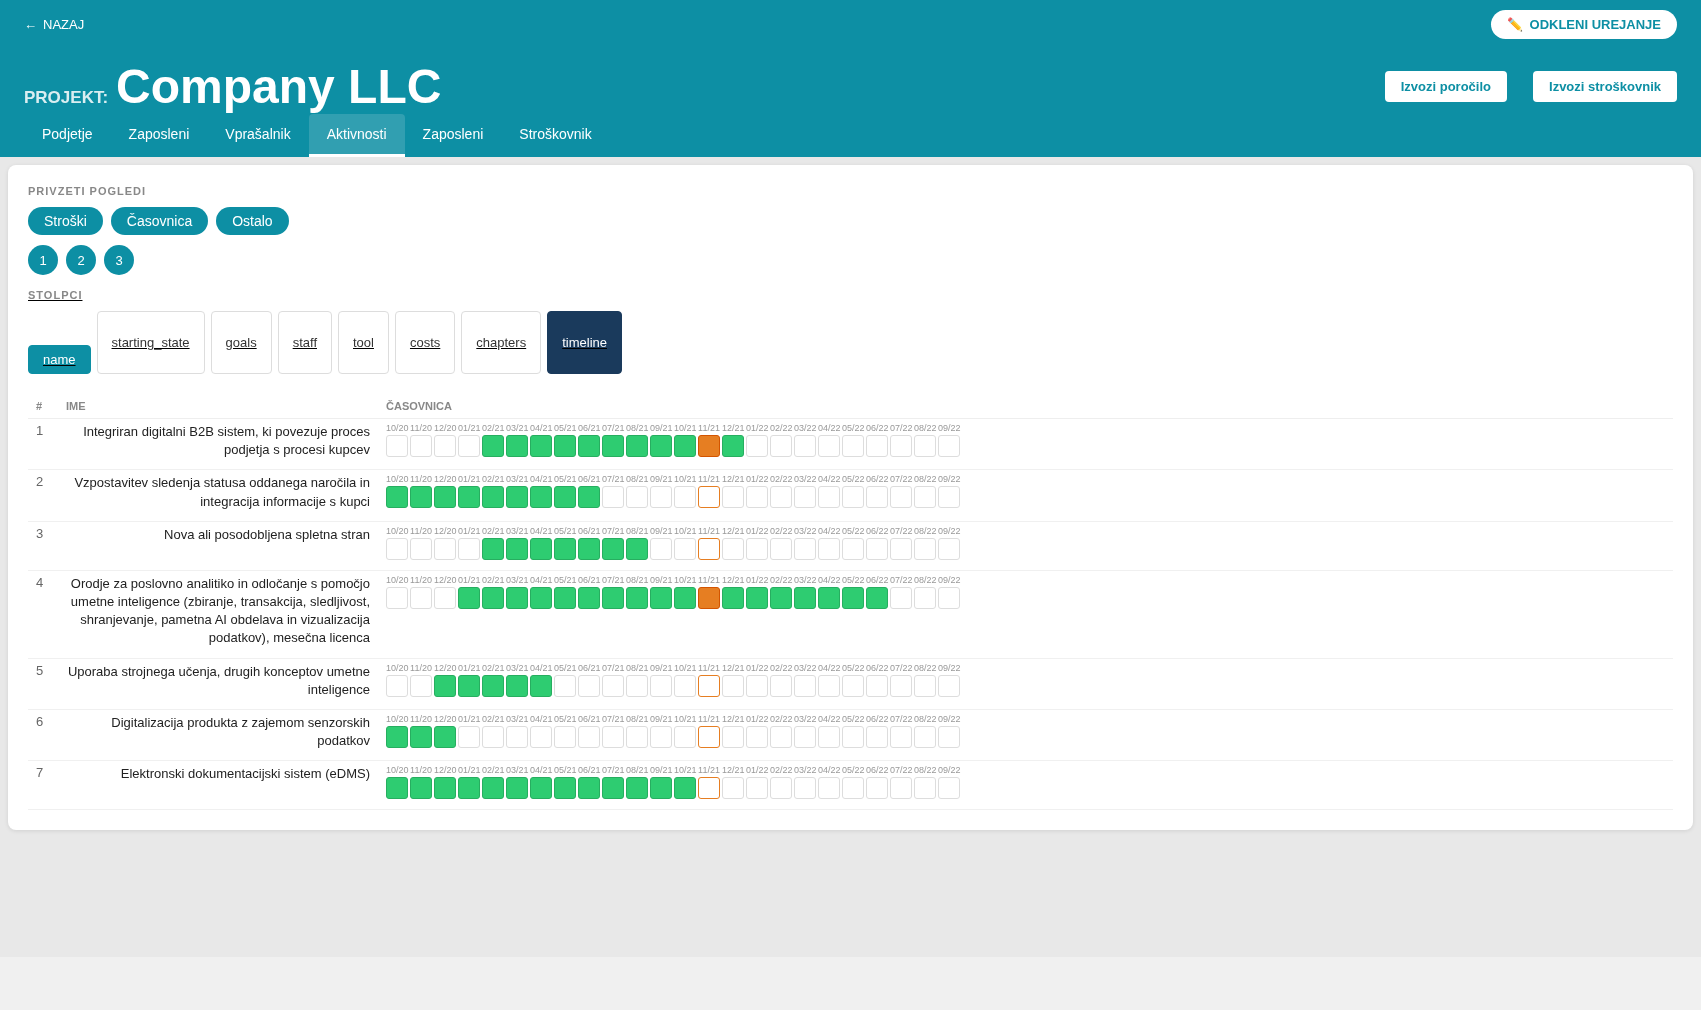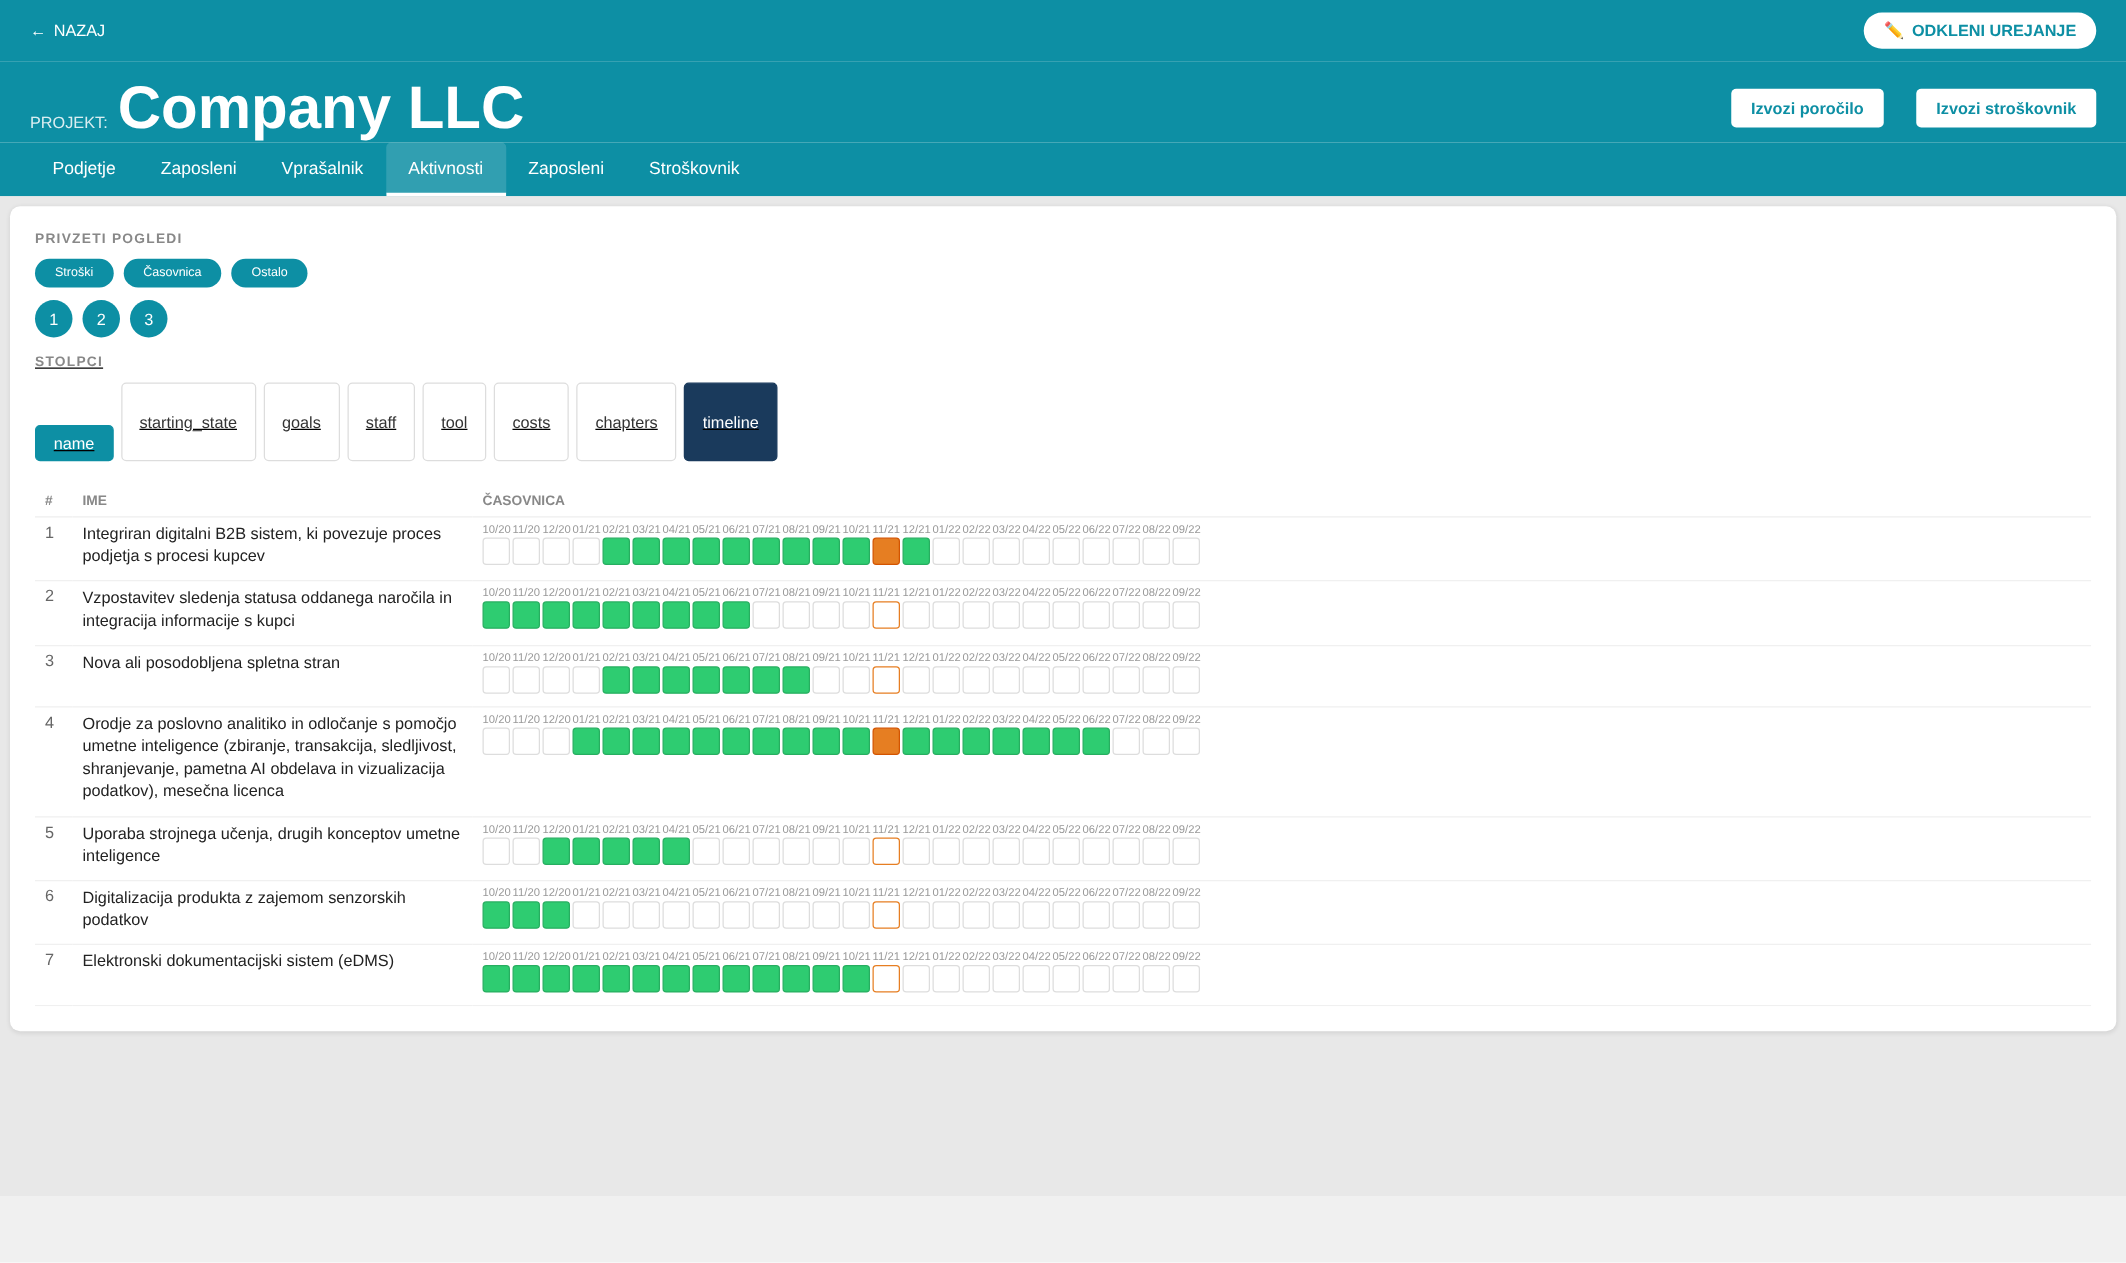--- a/index.html
+++ b/index.html
@@ -41,22 +41,22 @@
       align-items: center;
       justify-content: space-between;
     }
     .project-title {
       color: white;
       display: flex;
       align-items: baseline;
       gap: 8px;
     }
     .project-label {
-      font-size: 13px;
-      font-weight: normal;
+      font-size: 17px;
+      font-weight: bold;
       color: rgba(255,255,255,0.85);
     }
     .project-name {
       font-size: 48px;
       font-weight: bold;
     }
     .header-actions {
       display: flex;
       gap: 26px;
     }
@@ -114,21 +114,21 @@
       display: flex;
       gap: 8px;
       flex-wrap: wrap;
       margin-bottom: 10px;
     }
     .pill {
       background: #0d8fa4;
       color: white;
       border-radius: 20px;
       padding: 6px 16px;
-      font-size: 10px;
+      font-size: 14px;
       cursor: pointer;
       border: none;
     }
     .pill-num {
       background: #0d8fa4;
       color: white;
       border-radius: 50%;
       width: 30px;
       height: 30px;
       display: flex;
@@ -189,20 +189,21 @@
     .row-num {
       font-size: 13px;
       color: #666;
       width: 30px;
     }
     .row-name {
       font-size: 13px;
       color: #222;
       max-width: 300px;
       line-height: 1.4;
+      text-align: right;
     }
     .timeline-cell {
       min-width: 600px;
     }
     .tl-header {
       display: flex;
       gap: 2px;
       font-size: 9px;
       color: #999;
       margin-bottom: 2px;

